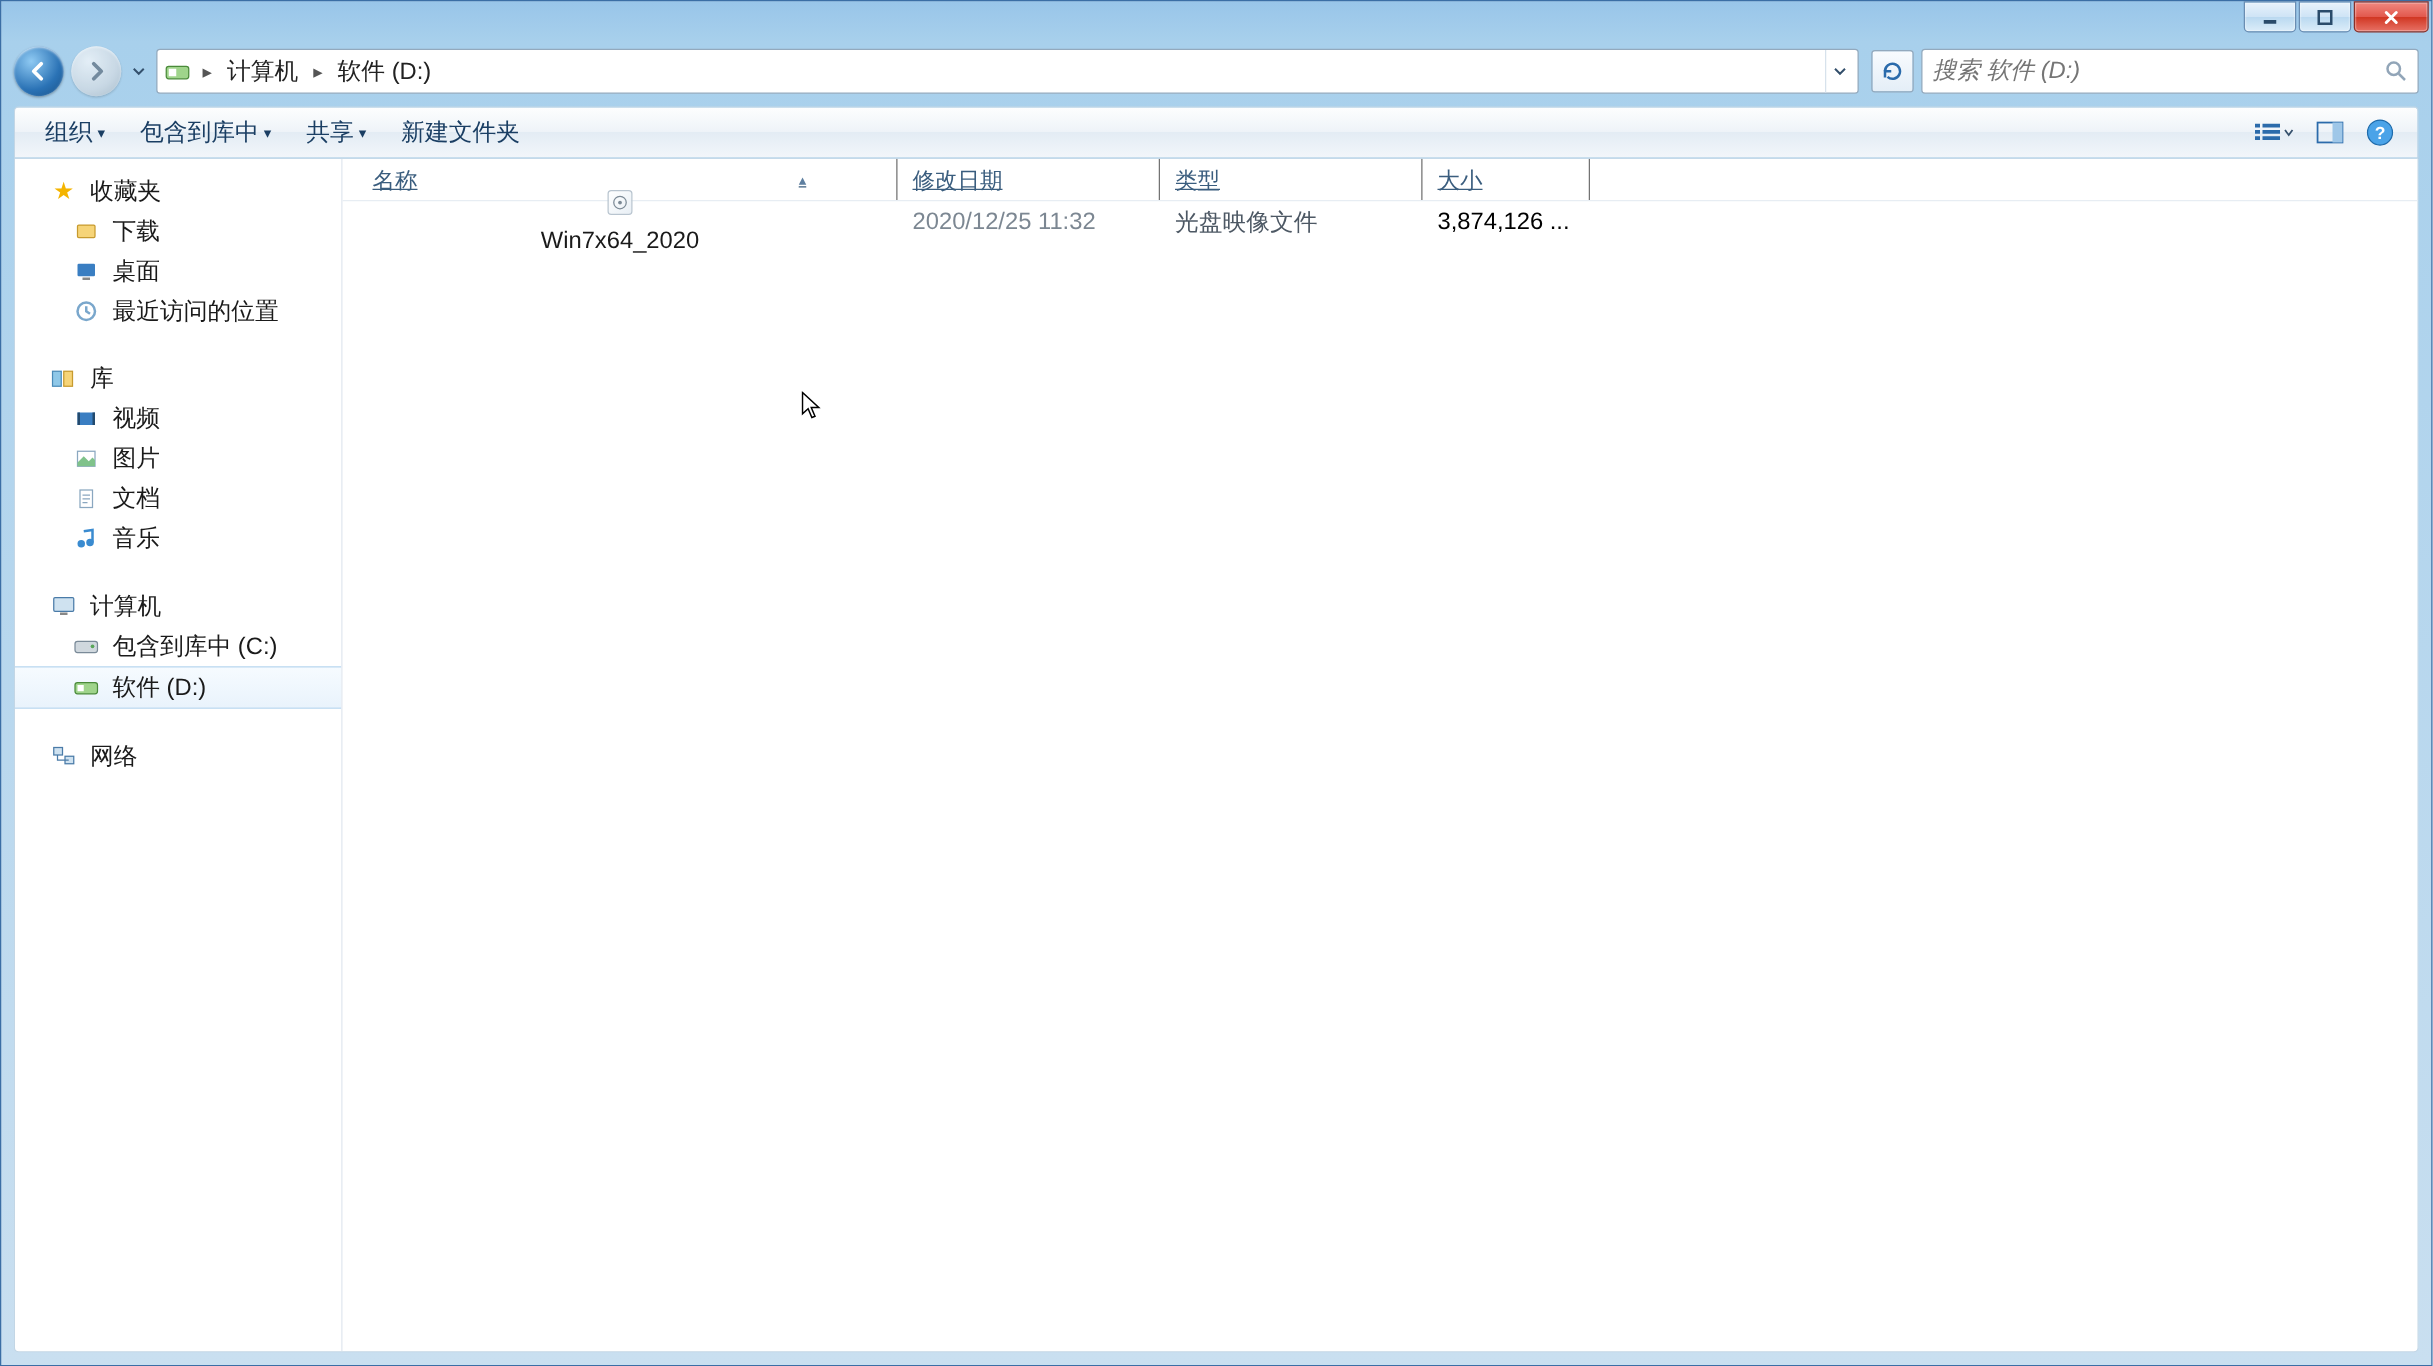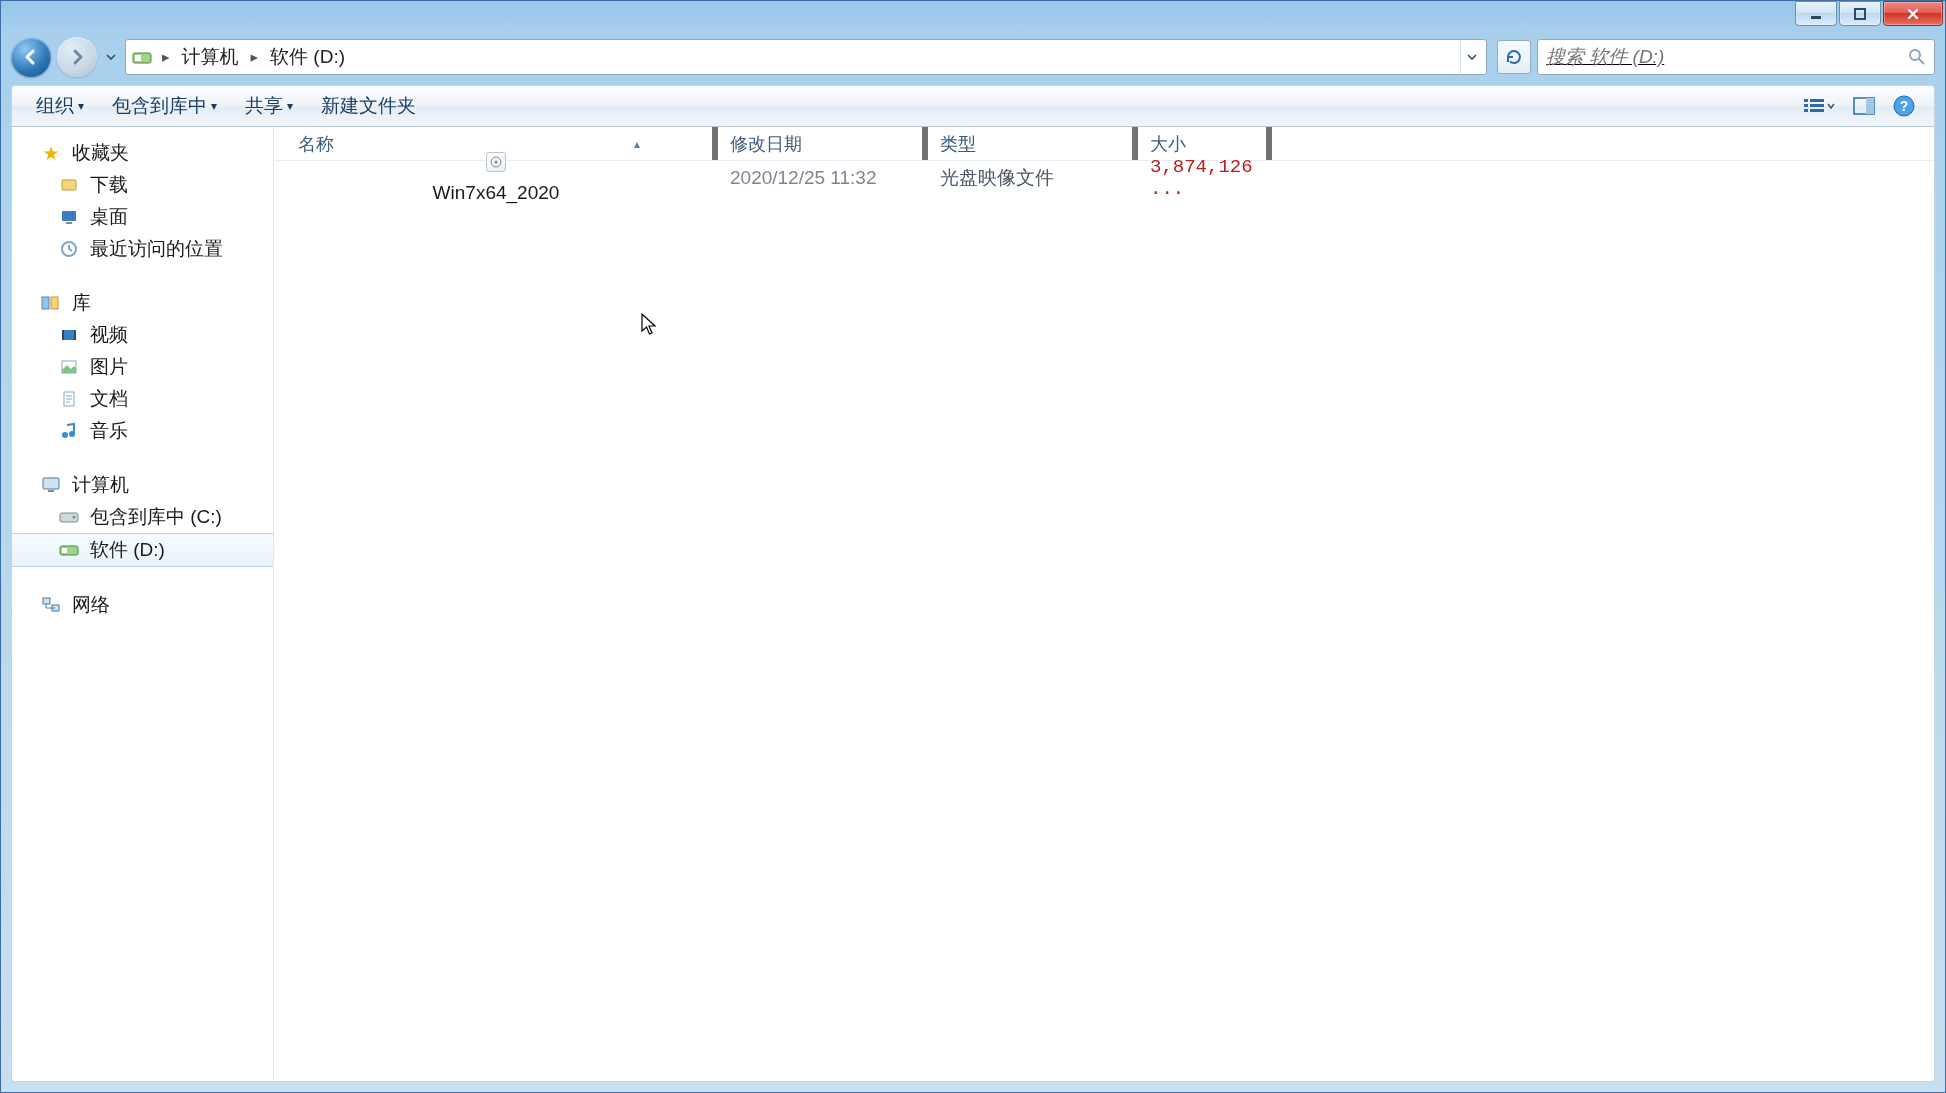--- a/index.html
+++ b/index.html
@@ -41,21 +41,21 @@
 }
 .addr-icon { width: 24px; height: 24px; display:flex;align-items:center;justify-content:center;}
 .addr-sep { color:#555; padding:0 6px; font-size: 15px;}
 .addr-seg { font-size: 19px; color:#222; padding: 2px 4px;}
 .addr-spacer { flex:1; }
 .addr-dd { width: 22px; height: 34px; display:flex;align-items:center;justify-content:center; border-left:1px solid #d7e2ec;}
 .addr-refresh { width: 34px; height: 34px; display:flex;align-items:center;justify-content:center; border:1px solid #93a9bd; border-radius:3px; background:linear-gradient(180deg,#f8fbfe,#e4eef7); margin-left:4px;}
 
 .search-box {
   width: 398px; height: 36px; background:#fff; border:1px solid #93a9bd; border-radius:3px;
-  display:flex; align-items:center; padding: 0 8px; gap:8px;text-decoration:underline;
+  display:flex; align-items:center; padding: 0 8px; gap:8px;
 }
 .search-input { flex:1; border:none; outline:none; font-size: 19px; font-style: italic; color:#7d8a97; background:transparent;}
 .search-icon { width:18px;height:18px; opacity:.6;}
 
 .toolbar {
   height: 42px; background: linear-gradient(180deg, #fdfefe, #eef3f8 49%, #e3ecf4 50%, #f2f6fa);
   border-top: 1px solid #c3d6e5; border-bottom: 1px solid #b5c9da;
   display:flex; align-items:center; padding: 10px 12px; gap: 4px;
   margin: 4px 10px 0 10px; border-radius: 4px 4px 0 0; border-left:1px solid #c3d6e5; border-right:1px solid #c3d6e5;
 }
@@ -82,34 +82,34 @@
 .nav-item.root { padding-left: 28px; }
 .nav-item.selected { background: linear-gradient(180deg,#f6fbff,#e9f3fc); border:1px solid #b6d6f0; border-left:none; border-right:none;}
 .nav-icon { width:22px; height:22px; display:flex;align-items:center;justify-content:center; }
 .nav-item.child { padding-left: 46px; }
 
 .main { flex:1; display:flex; flex-direction:column;}
 .col-headers {
   height: 34px; display:flex; align-items:center; border-bottom:1px solid #e7edf3;
   font-size: 18px; color:#3a5d7e;
 }
-.col { padding: 0 12px; border-right:6px solid #737373; height:100%; display:flex;align-items:center;}
+.col { padding: 0 12px; border-right:1px solid #737373; height:100%; display:flex;align-items:center;text-decoration:underline;}
 .col-name { width: 444px; padding-left: 24px;}
 .col-date { width: 210px;}
 .col-type { width: 210px;}
 .col-size { width: 134px;}
 .sort-ind { color:#5e7fa0; font-size: 12px; margin-left: auto; margin-right: 60px;}
 
 .file-list { flex:1; }
 .file-row { height: 34px; display:flex; align-items:center; font-size: 19px; color:#1a1a1a;}
 .file-row .cell { padding: 0 12px;}
 .cell-name { width:444px; display:flex; align-items:center; gap:10px; padding-left: 24px; flex-direction: column;}
 .cell-date { width:210px; color:#7c8792;}
 .cell-type { width:210px; color:#4d5864;}
-.cell-size { width:134px; color:#b91c1c;font-family:Liberation Mono, monospace;}
+.cell-size { width:134px; color:#000000;}
 .file-ico { width:20px;height:20px; border:1px solid #b8c4cf; border-radius:3px; background:linear-gradient(135deg,#fff,#e8eff5); display:flex;align-items:center;justify-content:center;}
 
 .statusbar {
   height: 78px; border-top: 1px solid #e1e8ef; display:flex; align-items:center; padding: 0 20px; gap: 30px;
   background: linear-gradient(180deg,#fafdff,#eef5fb);
 }
 .status-icon { width: 64px; height: 64px; position:relative;}
 .status-text { font-size: 19px; color:#333;}
 
 .cursor { position:absolute; top: 312px; left: 640px; width:18px; height:24px; pointer-events:none;}

